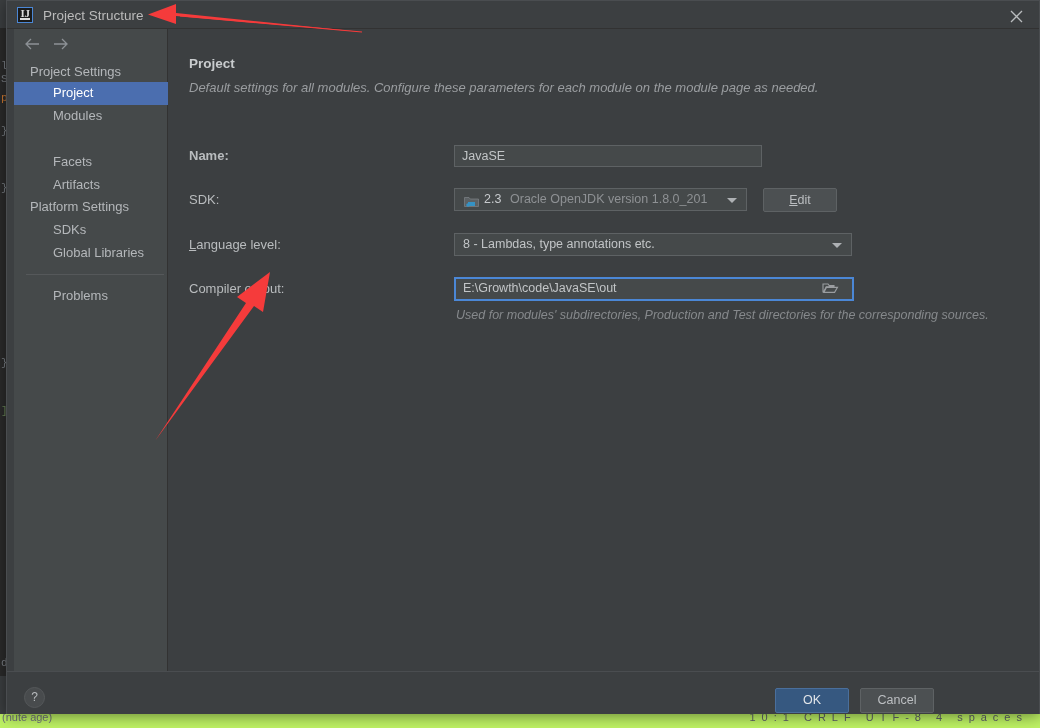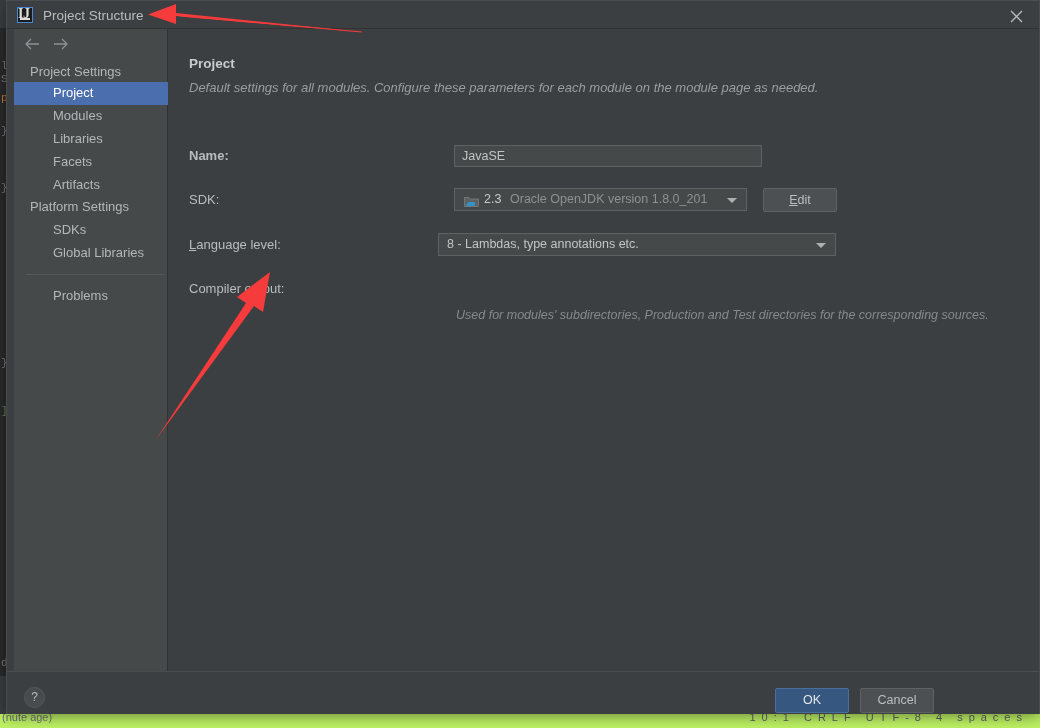--- a/index.html
+++ b/index.html
@@ -117,22 +117,22 @@
     position: absolute;
     left: 10px; top: 6px;
     width: 16px; height: 16px;
     background: #1b1b1b;
     border: 1px solid #4b87d6;
     box-sizing: border-box;
   }
   .app-icon span {
     position: absolute;
     left: 0; right: 0; top: 0px;
-    text-align: left;
-    font-size: 14px;
+    text-align: center;
+    font-size: 11px;
     line-height: 11px;
     color: #dcdcdc;
     font-family: "Liberation Serif", serif;
     font-weight: bold;
     letter-spacing: -0.5px;
   }
   .app-icon::after {
     content: "";
     position: absolute;
     left: 2px; right: 2px; bottom: 2px;
@@ -468,23 +468,20 @@
     </div>
 
     <div class="nav-section" style="top:35px;">Project Settings</div>
 
     <div class="nav-item selected" style="top:53px;">
       <span>Project</span>
     </div>
     <div class="nav-item" style="top:76px;">
       <span>Modules</span>
     </div>
-    <div class="nav-item" style="top:99px;">
-      <span>Libraries</span>
-    </div>
     <div class="nav-item" style="top:122px;text-align:right;">
       <span>Facets</span>
     </div>
     <div class="nav-item" style="top:145px;">
       <span>Artifacts</span>
     </div>
 
     <div class="nav-section" style="top:170px;">Platform Settings</div>
 
     <div class="nav-item" style="top:190px;">
@@ -519,26 +516,35 @@
       </span>
       <span class="sdk-ver">2.3</span>
       <span class="sdk-desc">Oracle OpenJDK version 1.8.0_201</span>
       <span class="caret"></span>
     </div>
     <div class="btn" id="edit-btn">
       <span class="mn">E</span><span>dit</span>
     </div>
 
     <div class="field-label" style="left:21px; top:208px;"><span class="mn">L</span><span>anguage level:</span></div>
-    <div class="combo" style="left:270px; top:204px; width:398px;">
+    <div class="combo" style="left:286px; top:204px; width:398px;">
       <span class="combo-text">8 - Lambdas, type annotations etc.</span>
       <span class="caret"></span>
     </div>
 
     <div class="field-label" style="left:21px; top:252px;">Compiler output:</div>
+    <div class="text-input focused" style="left:286px; top:248px; width:400px; height:24px;">
+      <span>E:\Growth\code\JavaSE\out</span>
+      <span class="folder-btn">
+        <svg width="17" height="14" viewBox="0 0 17 14" aria-hidden="true">
+          <path d="M1 3 L6 3 L7.3 4.6 L12 4.6 L12 5.8 L4.2 5.8 L1.6 11 L1 11 Z" fill="none" stroke="#9a9da0" stroke-width="1.1"></path>
+          <path d="M4.4 6.4 L15.5 6.4 L12.6 11.4 L1.8 11.4 Z" fill="none" stroke="#9a9da0" stroke-width="1.1"></path>
+        </svg>
+      </span>
+    </div>
     <div id="hint-text">Used for modules' subdirectories, Production and Test directories for the corresponding sources.</div>
   </div>
 
   <div id="bottombar">
     <div id="help-btn">?</div>
     <div class="dlg-btn" id="ok-btn">OK</div>
     <div class="dlg-btn" id="cancel-btn">Cancel</div>
     <div class="dlg-btn" id="apply-btn">Apply</div>
   </div>
 </div>

